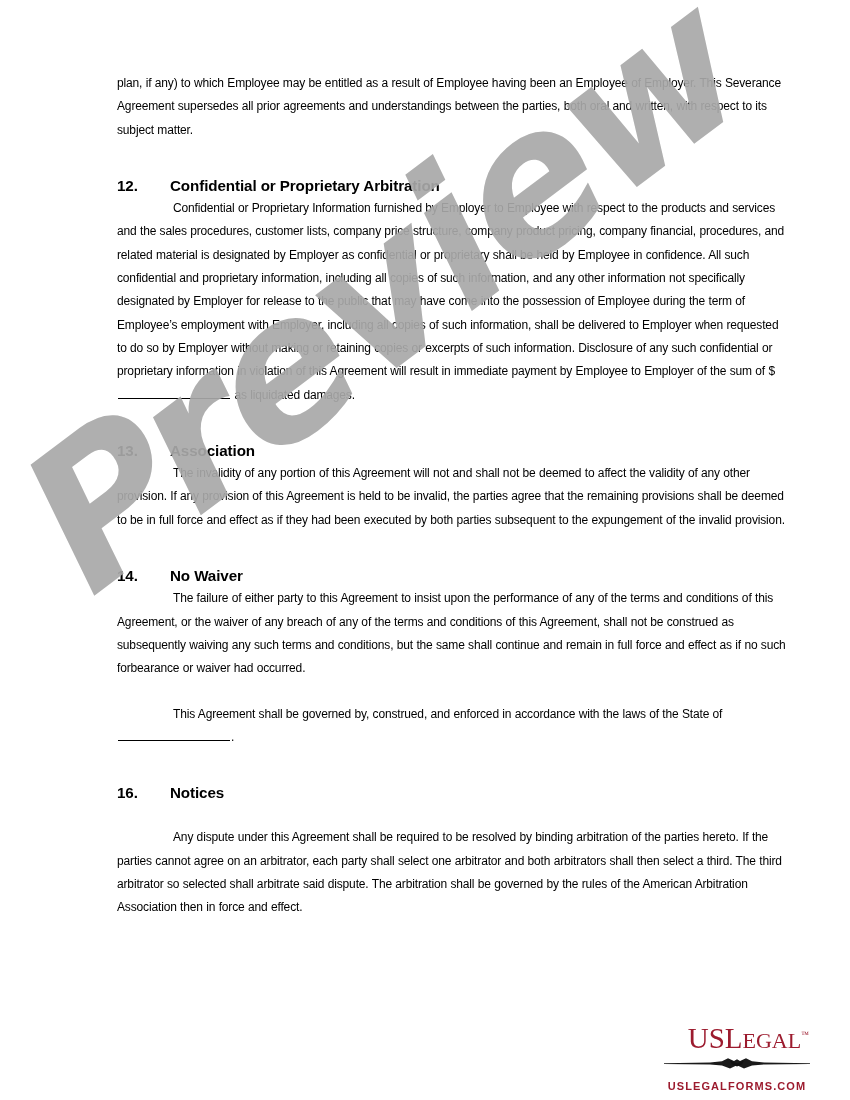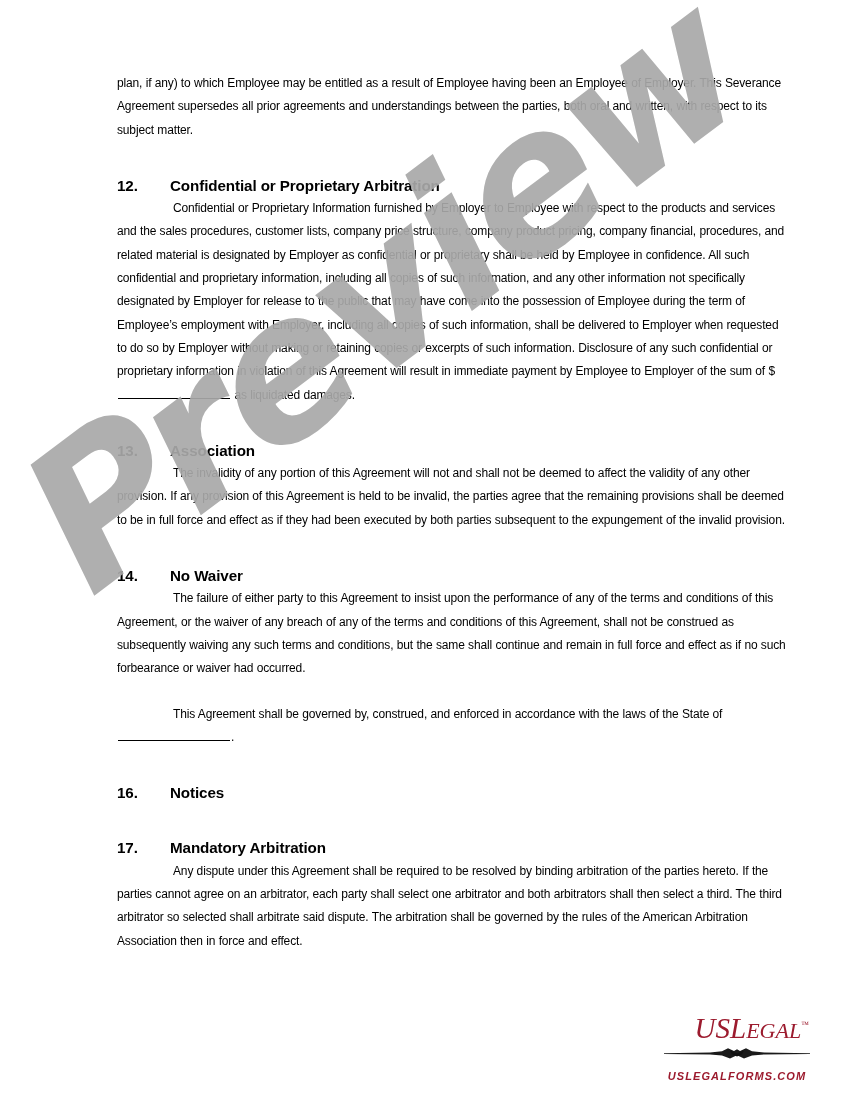--- a/index.html
+++ b/index.html
@@ -99,25 +99,24 @@
     height: 0.82em;
     margin: 0 1px;
   }
   .blank-money { width: 112px; }
   .blank-state { width: 112px; }
 
   
   .logo {
     position: absolute;
     right: 37px;
-    bottom: 18px;
+    bottom: 8px;
     width: 152px;
     z-index: 6;
     text-align: center;
-    font-style: italic;
   }
   .logo-wordmark {
     font-family: "Liberation Serif", "DejaVu Serif", serif;
     font-size: 29px;
     line-height: 30px;
     color: #9c1b2e;
     letter-spacing: 0px;
     white-space: nowrap;
     text-align: right;
     padding-right: 4px;
@@ -188,24 +187,20 @@
     </div>
 
     <div class="section">
       <div class="section-heading">
         <span class="section-num">16.</span>
         <span class="section-title">Notices</span>
       </div>
     </div>
 
     <div class="section">
-      <div class="section-heading">
-        <span class="section-num">17.</span>
-        <span class="section-title">Mandatory Arbitration</span>
-      </div>
       <p class="para indent">Any dispute under this Agreement shall be required to be resolved by binding arbitration of the parties hereto.  If the parties cannot agree on an arbitrator, each party shall select one arbitrator and both arbitrators shall then select a third.  The third arbitrator so selected shall arbitrate said dispute. The arbitration shall be governed by the rules of the American Arbitration Association then in force and effect.</p>
     </div>
 
   </div>
 
   <div class="logo">
     <div class="logo-wordmark"><span class="cap">US</span><span class="cap">L</span><span class="small">EGAL</span><span class="logo-tm">™</span></div>
     <div class="logo-eagle">
       <svg width="150" height="13" viewBox="0 0 150 13" aria-hidden="true">
         <path d="M2 6.3 L48 5.4 L60 4.2 L66 1.2 L72 4.0 L75 2.2 L78 4.0 L84 1.2 L90 4.2 L102 5.4 L148 6.3 L148 7.0 L102 7.4 L90 8.6 L82 11.4 L75 8.2 L68 11.4 L60 8.6 L48 7.4 L2 7.0 Z" fill="#1a1a1a"></path>

